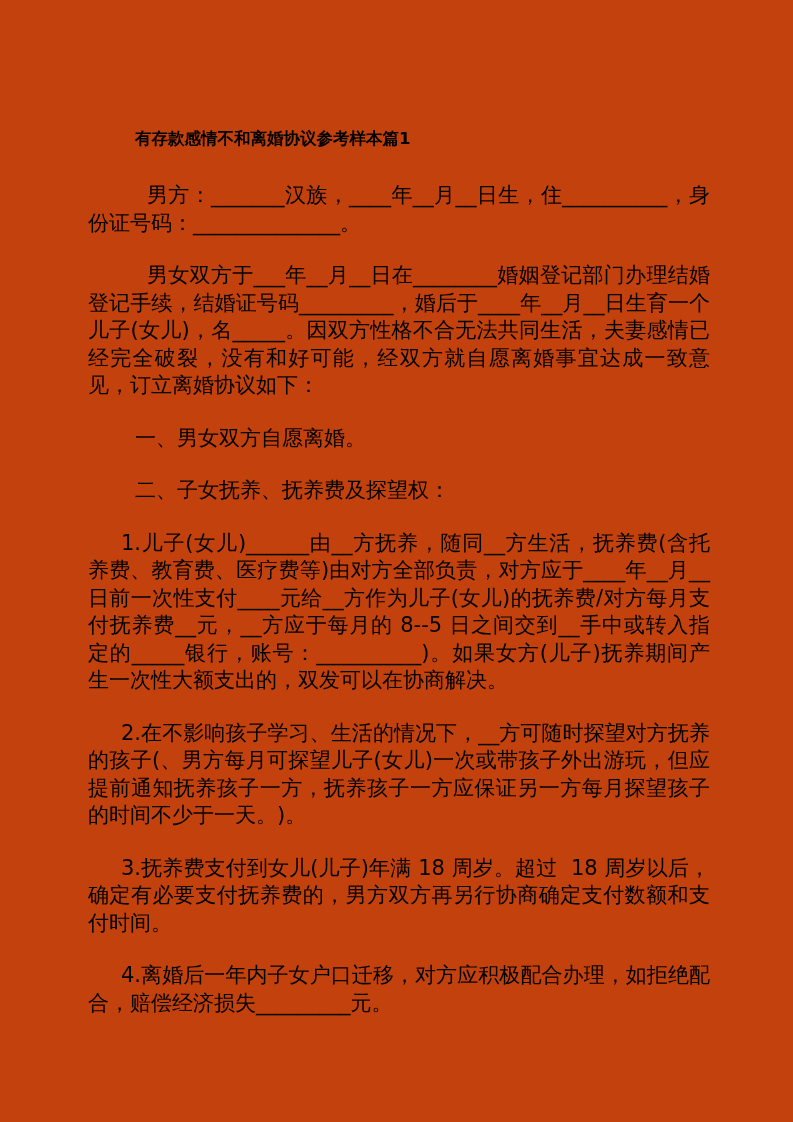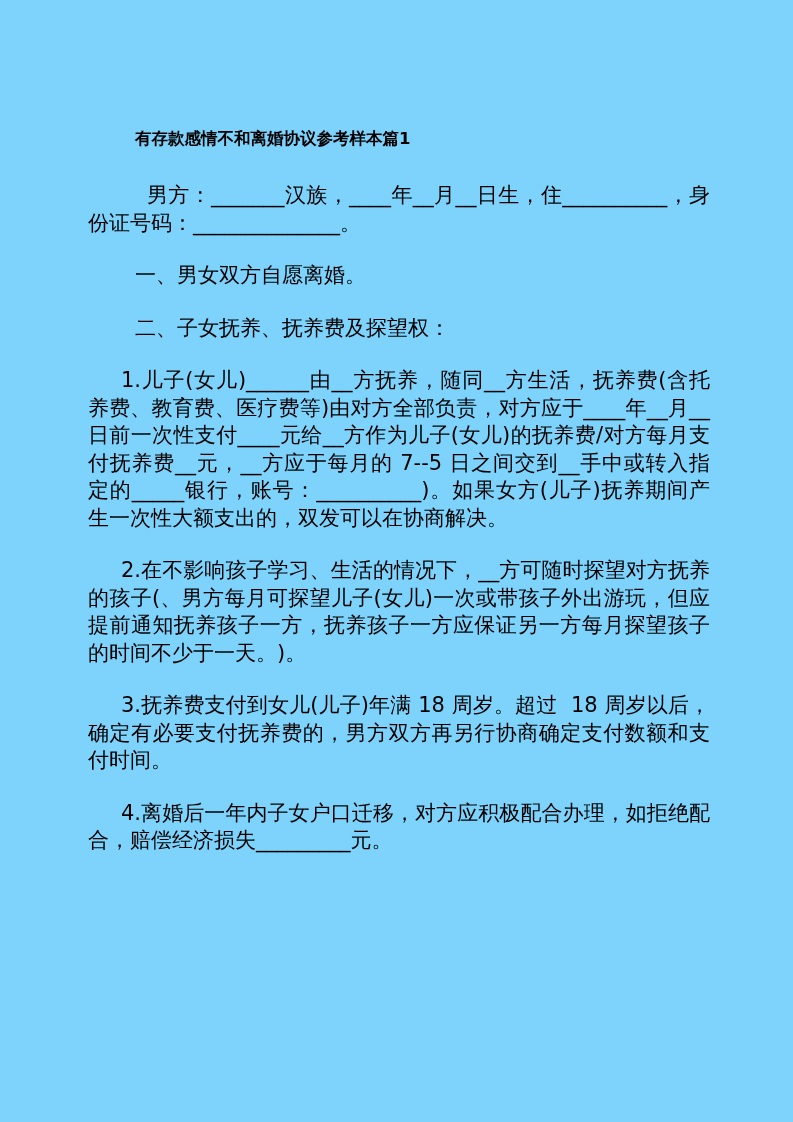--- a/index.html
+++ b/index.html
@@ -4,21 +4,21 @@
 <style>
   html, body {
     margin: 0;
     padding: 0;
     background: #ffffff;
   }
   .page {
     position: relative;
     width: 793px;
     height: 1122px;
-    background: #7dd3fc;
+    background: #c2410c;
     overflow: hidden;
     font-family: "DejaVu Sans", sans-serif;
     color: #000000;
   }
   .content {
     position: absolute;
     left: 88px;
     top: 128px;
     width: 622px;
   }
@@ -46,26 +46,27 @@
 <body>
 
 <div class="page">
   <div class="content">
 
     <h1 class="doc-title">有存款感情不和离婚协议参考样本篇1</h1>
 
     <p class="para ind-a">男方：_______汉族，____年__月__日生，住__________，身份证号码：______________。</p>
 
 
+    <p class="para ind-a">男女双方于___年__月__日在________婚姻登记部门办理结婚登记手续，结婚证号码_________，婚后于____年__月__日生育一个儿子(女儿)，名_____。因双方性格不合无法共同生活，夫妻感情已经完全破裂，没有和好可能，经双方就自愿离婚事宜达成一致意见，订立离婚协议如下：</p>
 
     <p class="para ind-b">一、男女双方自愿离婚。</p>
 
     <p class="para ind-b">二、子女抚养、抚养费及探望权：</p>
 
-    <p class="para ind-c">1.儿子(女儿)______由__方抚养，随同__方生活，抚养费(含托养费、教育费、医疗费等)由对方全部负责，对方应于____年__月__日前一次性支付____元给__方作为儿子(女儿)的抚养费/对方每月支付抚养费__元，__方应于每月的 7--5 日之间交到__手中或转入指定的_____银行，账号：__________)。如果女方(儿子)抚养期间产生一次性大额支出的，双发可以在协商解决。</p>
+    <p class="para ind-c">1.儿子(女儿)______由__方抚养，随同__方生活，抚养费(含托养费、教育费、医疗费等)由对方全部负责，对方应于____年__月__日前一次性支付____元给__方作为儿子(女儿)的抚养费/对方每月支付抚养费__元，__方应于每月的 8--5 日之间交到__手中或转入指定的_____银行，账号：__________)。如果女方(儿子)抚养期间产生一次性大额支出的，双发可以在协商解决。</p>
 
     <p class="para ind-c">2.在不影响孩子学习、生活的情况下，__方可随时探望对方抚养的孩子(、男方每月可探望儿子(女儿)一次或带孩子外出游玩，但应提前通知抚养孩子一方，抚养孩子一方应保证另一方每月探望孩子的时间不少于一天。)。</p>
 
     <p class="para ind-c">3.抚养费支付到女儿(儿子)年满 18 周岁。超过  18 周岁以后，确定有必要支付抚养费的，男方双方再另行协商确定支付数额和支付时间。</p>
 
     <p class="para ind-c">4.离婚后一年内子女户口迁移，对方应积极配合办理，如拒绝配合，赔偿经济损失_________元。</p>
 
   </div>
 </div>
 

